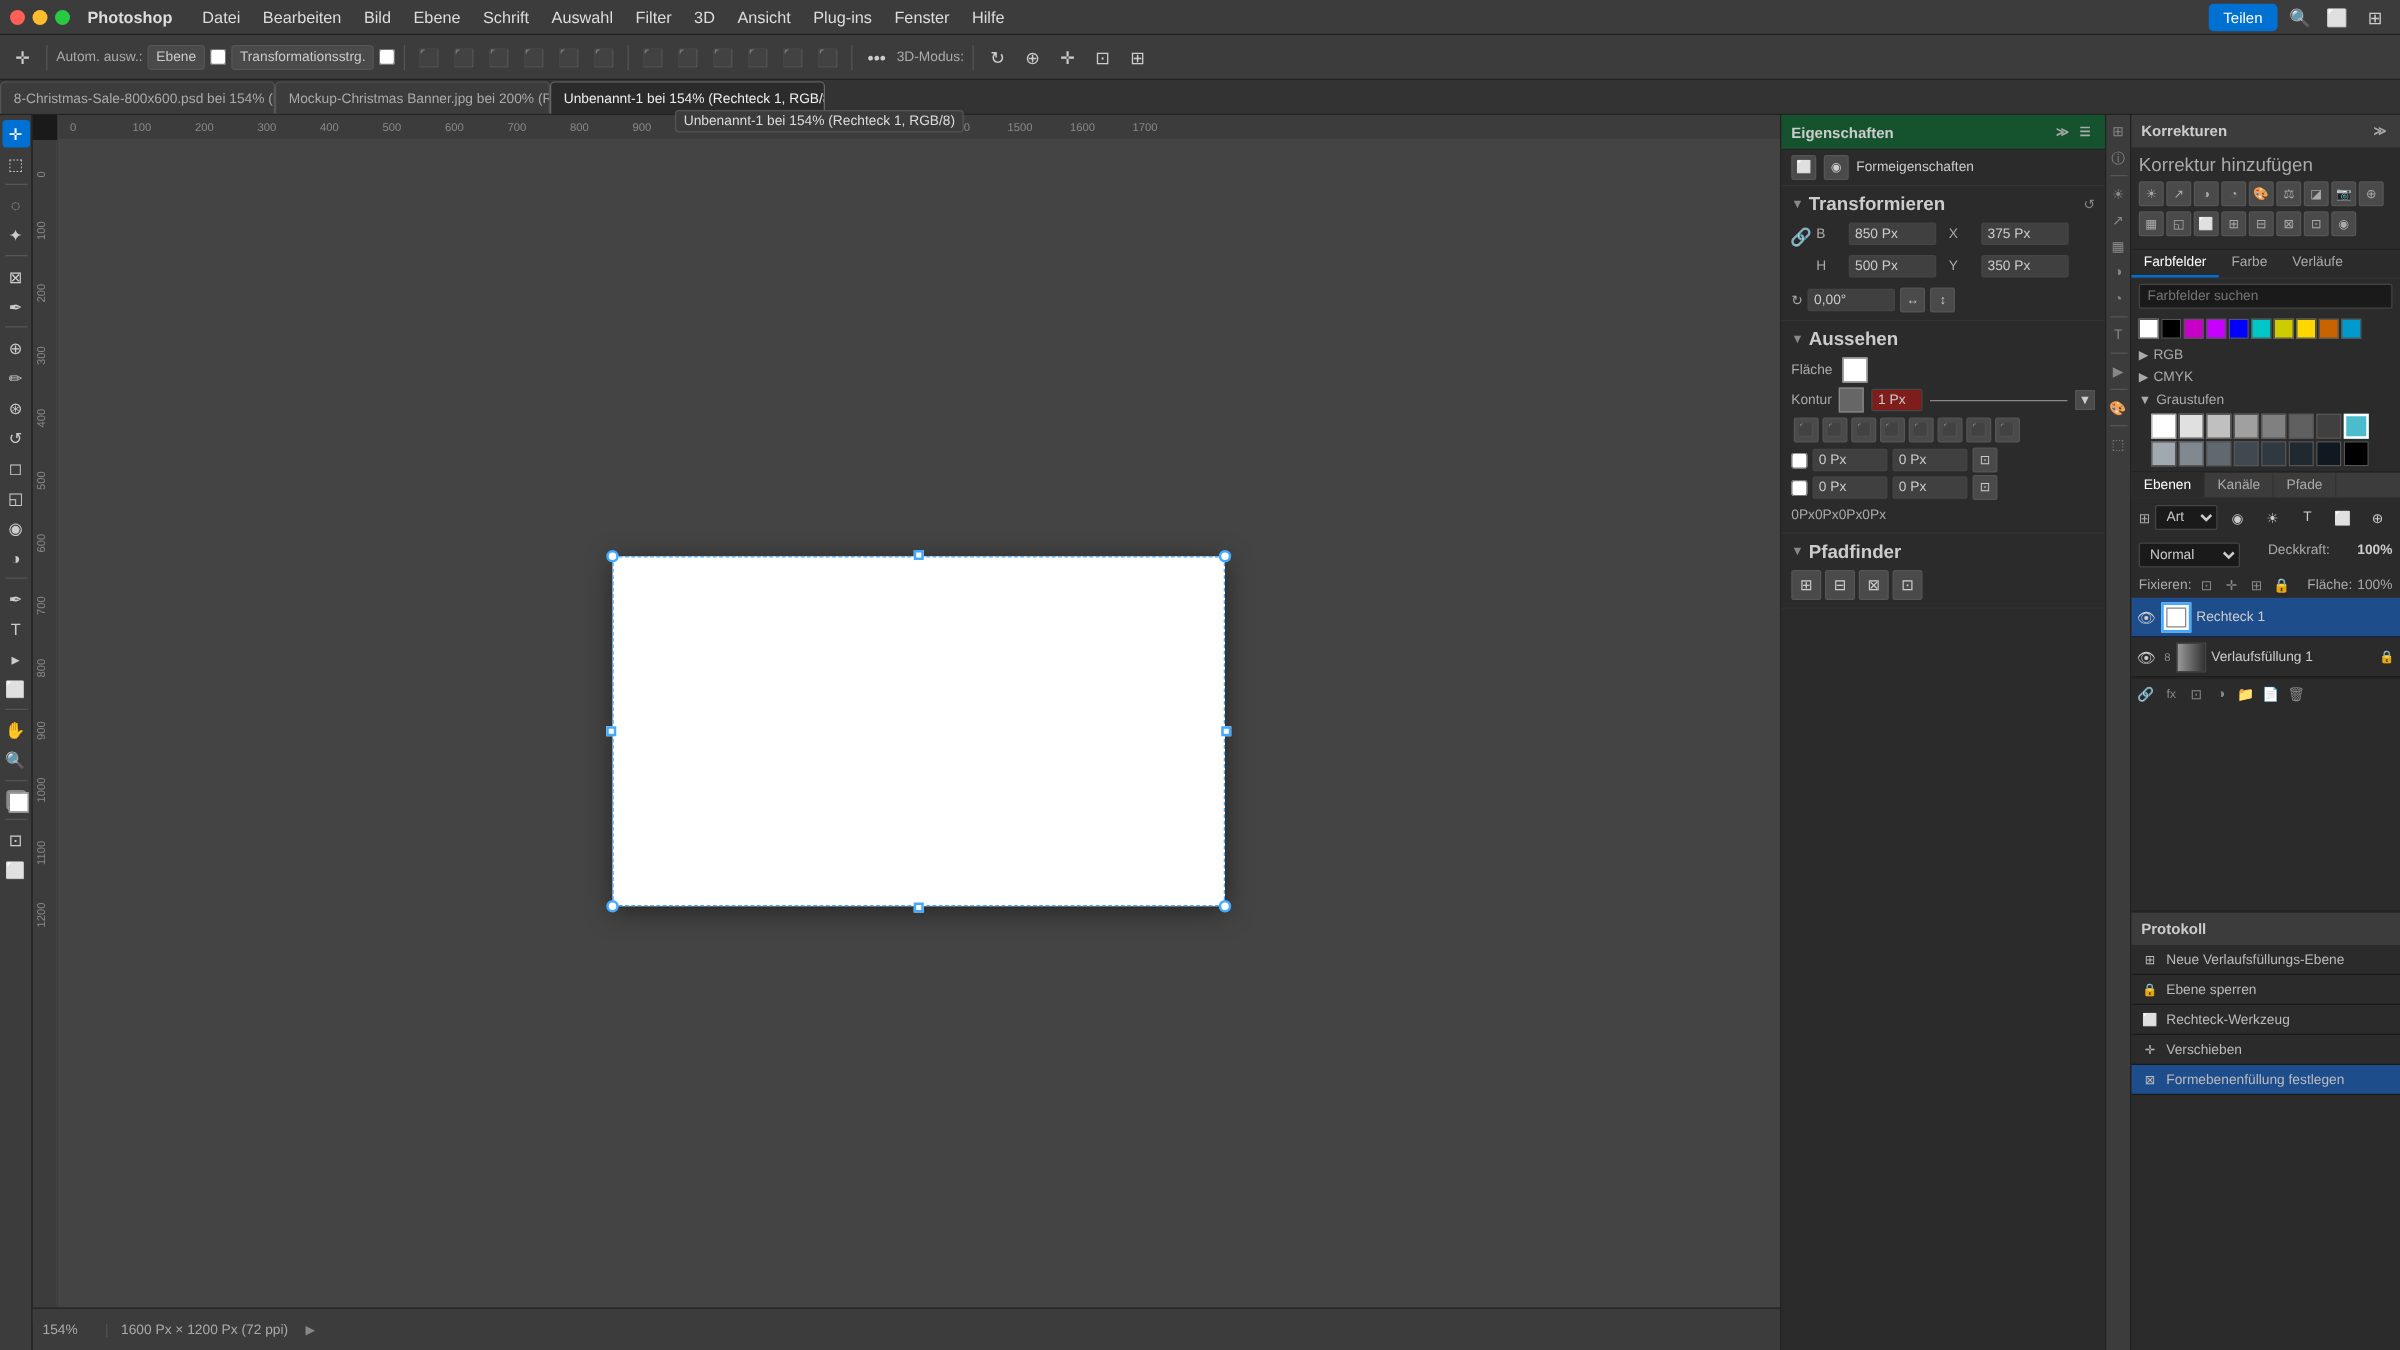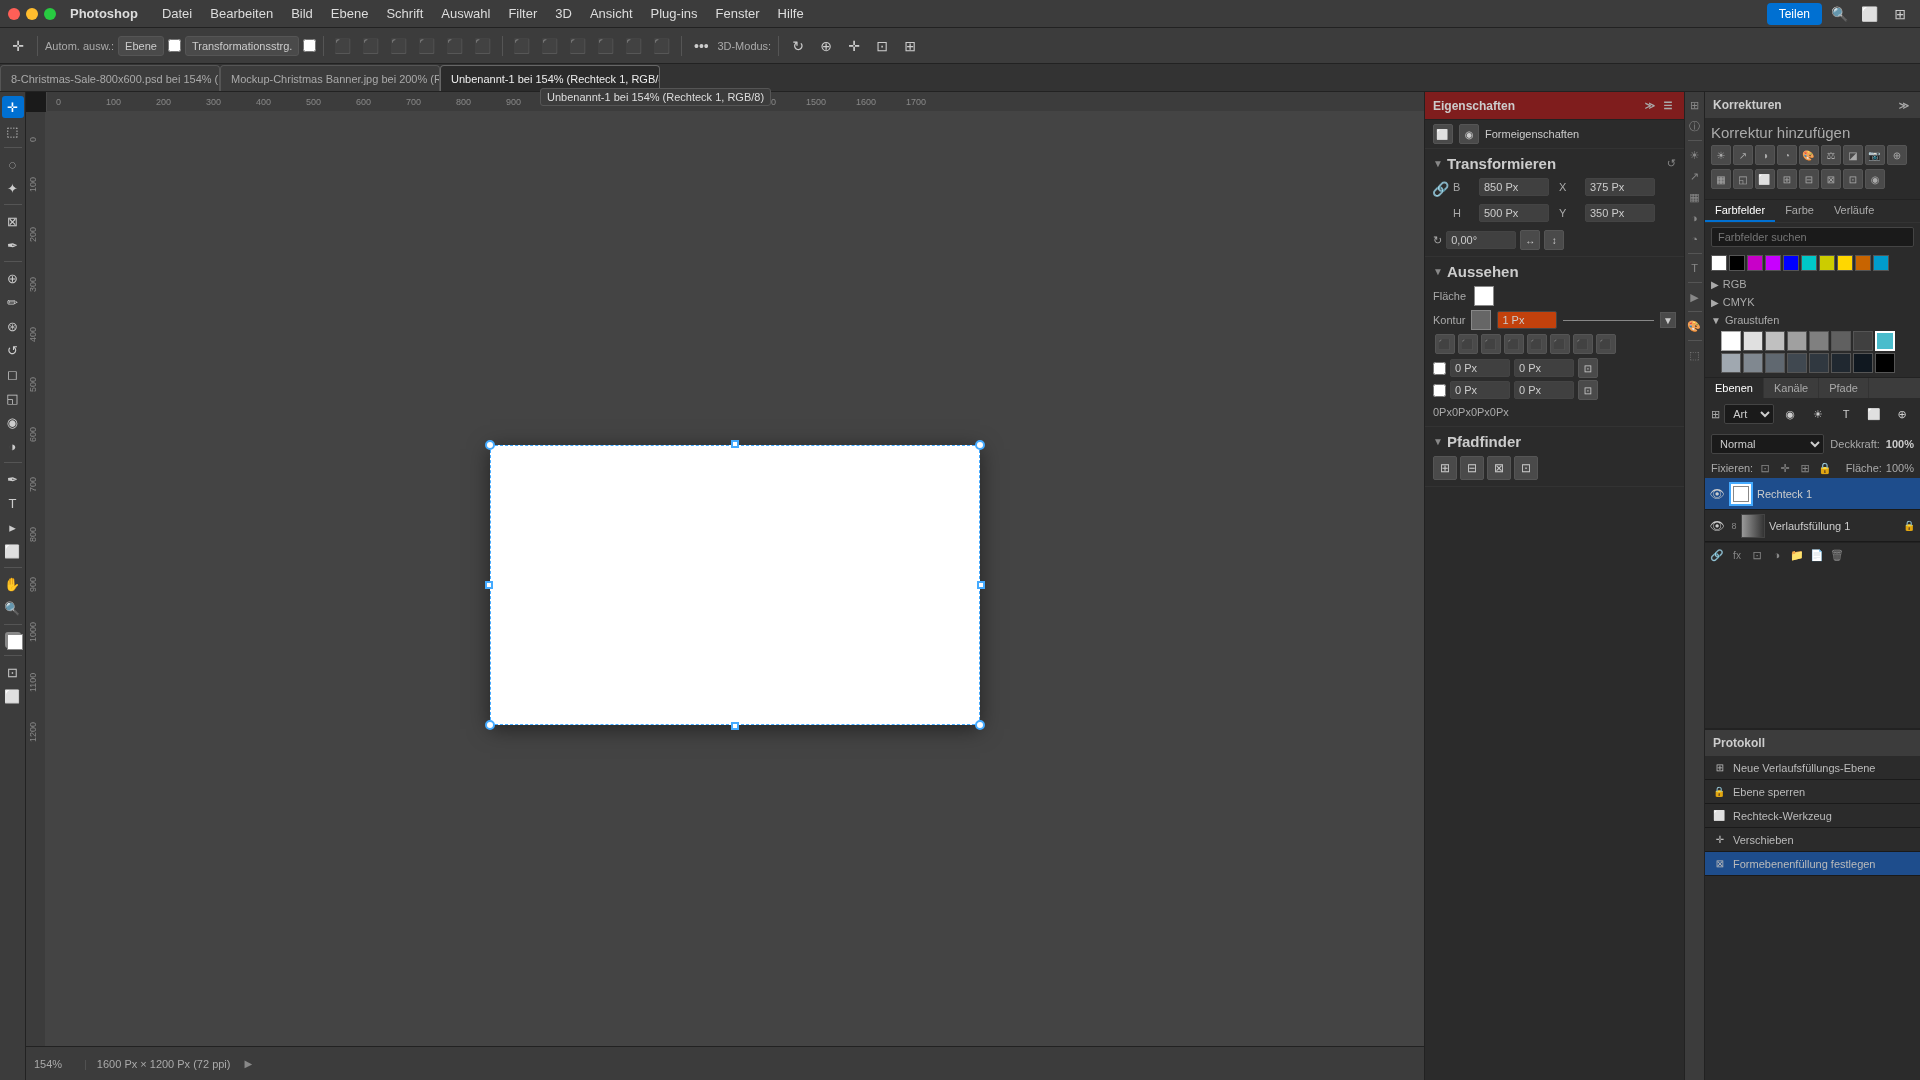--- a/index.html
+++ b/index.html
@@ -369,22 +369,22 @@
       background: #1a1a1a;
       border: 1px solid #444;
       color: #ccc;
       font-size: 11px;
       padding: 2px 4px;
       border-radius: 2px;
     }
     .ebenen-blend {
       padding: 4px 6px;
       display: flex;
-      align-items: center;
-      gap: 6px;
+      align-items: flex-start;
+      gap: 22px;
       font-size: 11px;
     }
     .blend-select {
       flex: 1;
       background: #1a1a1a;
       border: 1px solid #444;
       color: #ccc;
       font-size: 11px;
       padding: 2px 4px;
       border-radius: 2px;
@@ -452,21 +452,21 @@
     #properties-panel {
       width: 260px;
       background: #2b2b2b;
       border-left: 1px solid #222;
       display: flex;
       flex-direction: column;
       overflow: hidden;
     }
     .prop-header {
       height: 28px;
-      background: #7f1d1d;
+      background: #14532d;
       display: flex;
       align-items: center;
       padding: 0 8px;
       gap: 6px;
       font-size: 12px;
       color: #ccc;
       font-weight: 600;
       border-bottom: 1px solid #222;
     }
     .prop-header .right-btns {
@@ -502,21 +502,21 @@
       padding: 2px 4px;
       border-radius: 2px;
     }
     .prop-link { font-size: 14px; color: #888; cursor: pointer; width: 16px; height: 16px; display: flex; align-items: center; justify-content: center; }
 
     .aussehen-section { padding: 6px 8px; border-bottom: 1px solid #333; }
     .flaeche-row2 { display: flex; align-items: center; gap: 8px; margin-bottom: 4px; }
     .flaeche-swatch { width: 20px; height: 20px; background: white; border: 1px solid #888; cursor: pointer; }
     .kontur-swatch { width: 20px; height: 20px; background: #666; border: 1px solid #888; cursor: pointer; }
     .kontur-row { display: flex; align-items: center; gap: 6px; margin-bottom: 4px; }
-    .kontur-select { width: 60px; background: #c2410c; border: 1px solid #444; color: #ccc; font-size: 11px; padding: 2px 4px; border-radius: 2px; }
+    .kontur-select { width: 41px; background: #7f1d1d; border: 1px solid #444; color: #ccc; font-size: 11px; padding: 2px 4px; border-radius: 2px; }
     .align-icon { width: 20px; height: 20px; background: #4a4a4a; border: 1px solid #555; border-radius: 2px; display: flex; align-items: center; justify-content: center; font-size: 10px; color: #ccc; cursor: pointer; }
 
     .pfad-section { padding: 6px 8px; border-bottom: 1px solid #333; }
     .pfad-icons { display: flex; gap: 3px; }
     .pfad-icon { width: 24px; height: 24px; background: #4a4a4a; border: 1px solid #555; border-radius: 2px; display: flex; align-items: center; justify-content: center; font-size: 12px; color: #ccc; cursor: pointer; }
 
     
     #icon-strip {
       width: 20px;
       background: #3c3c3c;

